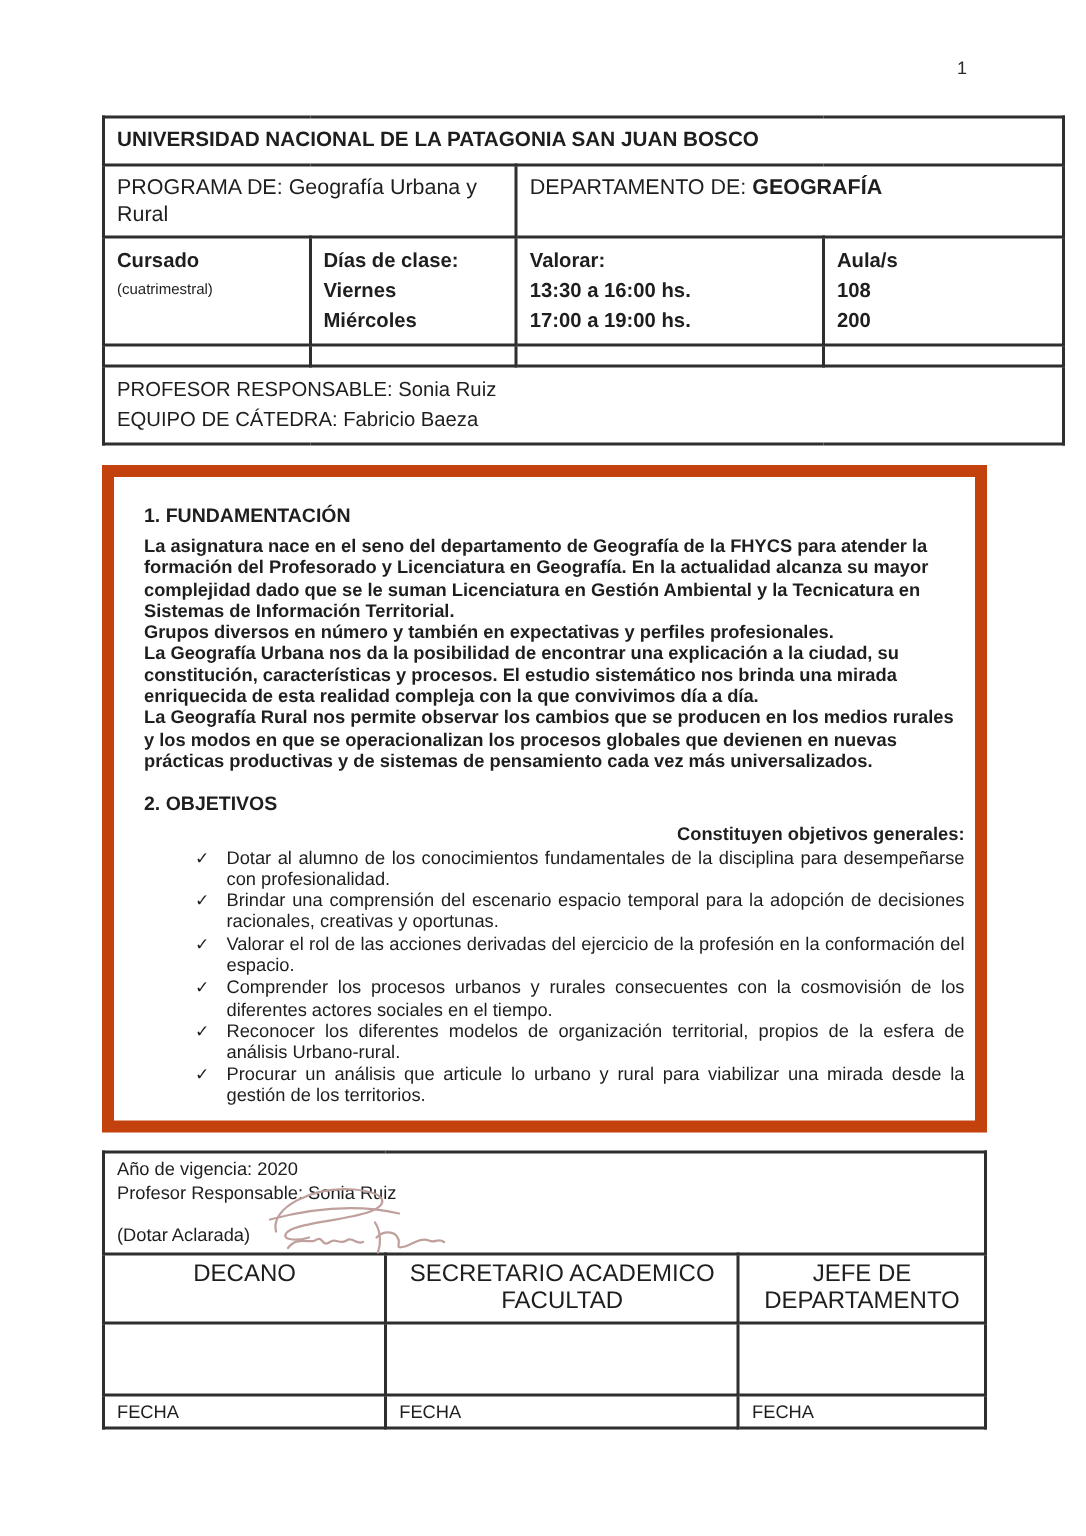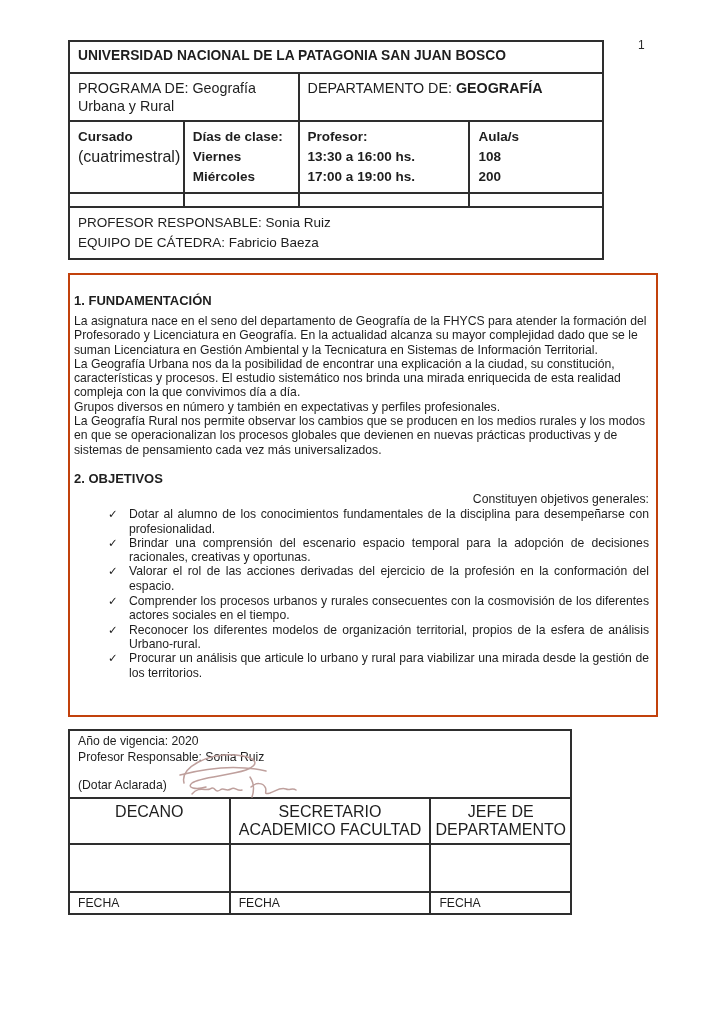--- a/index.html
+++ b/index.html
@@ -12,58 +12,58 @@
     overflow:hidden;
   }
   .pagenum {
     position:absolute; top:38px; left:638px;
     font-size:12px; color:#2a2a2a;
   }
   table { border-collapse:collapse; table-layout:fixed; }
   td { border:2px solid #2e2e2e; vertical-align:top; }
 
   
-  .t1 { width:536px; margin:40px 0 0 68px; }
+  .t1 { width:642px; margin:77px 0 0 68px; }
   .t1 td { padding:5px 8px; font-size:13.5px; line-height:18px; }
   .bold { font-weight:bold; }
   .t1 .rowTitle td { height:20px; font-size:13.8px; }
   .t1 .rowFac td { height:15px; font-size:13.8px; }
   .t1 .rowProg td { height:30px; font-size:14.3px;border-radius:22px; }
   .t1 .rowSched td { height:56px; }
   .t1 .rowSched div { line-height:20px; }
   .t1 .rowEmpty td { height:8px; padding:2px; }
   .t1 .rowProf td { height:34px; }
   .t1 .rowProf div { line-height:20px; }
-  .note { font-size:16px; font-weight:normal; line-height:13px; }
+  .note { font-size:10px; font-weight:normal; line-height:13px; }
 
   
   .content {
     box-sizing:border-box;
     width:590px; min-height:444px;
     margin:13px 0 0 68px;
-    border:2px solid #c2410c;
-    padding:18px 7px 10px 4px;
+    border:8px solid #c2410c;
+    padding:18px 7px 10px 20px;
     font-size:12.2px; line-height:14.3px;
   }
   .content h3 { margin:0 0 6px 0; font-size:13px; line-height:15px; }
   .content h3.spaced { margin-top:14px; }
-  .content p { margin:0; }
+  .content p { margin:0;font-weight:bold; }
   .intro { margin:0;text-align:right; }
   .intro.spaced { margin-top:14px; }
   .bullets { margin:1px 0 0 34px; }
   .bullet { display:flex; }
   .check {
     flex:0 0 13px; margin-right:8px;
     font-family:"DejaVu Sans",sans-serif;
     font-size:11.5px;
   }
   .btxt { flex:1; text-align:justify; }
 
   
-  .t2 { width:504px; margin:12px 0 0 68px; }
+  .t2 { width:590px; margin:12px 0 0 68px; }
   .t2 td { font-size:12.2px; padding:3px 8px; }
   .sigcell { height:58px; position:relative; }
   .sigcell div { line-height:15.5px; }
   .firma { margin-top:13px; }
   .sig { position:absolute; left:92px; top:18px; }
   .center { text-align:center; }
   .t2 .rowVisado td { height:14px; }
   .t2 .rowHdr td { height:16px; font-size:16px; padding:4px 4px; }
   .t2 .rowSpace td { height:40px; }
   .t2 .rowFecha td { height:14px;margin-left:36px; }
@@ -94,21 +94,21 @@
         <td>
           <div class="bold">Cursado</div>
           <div class="note">(cuatrimestral)</div>
         </td>
         <td class="bold">
           <div>Días de clase:</div>
           <div>Viernes</div>
           <div>Miércoles</div>
         </td>
         <td class="bold">
-          <div>Profesor:</div>
+          <div>Valorar:</div>
           <div>13:30 a 16:00 hs.</div>
           <div>17:00 a 19:00 hs.</div>
         </td>
         <td class="bold">
           <div>Aula/s</div>
           <div>108</div>
           <div>200</div>
         </td>
       </tr>
       <tr class="rowEmpty">
@@ -122,22 +122,22 @@
           <div>PROFESOR RESPONSABLE: Sonia Ruiz</div>
           <div>EQUIPO DE CÁTEDRA: Fabricio Baeza</div>
         </td>
       </tr>
     </tbody>
   </table>
 
   <div class="content">
     <h3>1. FUNDAMENTACIÓN</h3>
     <p>La asignatura nace en el seno del departamento de Geografía de la FHYCS para atender la formación del Profesorado y Licenciatura en Geografía. En la actualidad alcanza su mayor complejidad dado que se le suman Licenciatura en Gestión Ambiental y la Tecnicatura en Sistemas de Información Territorial.</p>
+    <p>Grupos diversos en número y también en expectativas y perfiles profesionales.</p>
     <p>La Geografía Urbana nos da la posibilidad de encontrar una explicación a la ciudad, su constitución, características y procesos. El estudio sistemático nos brinda una mirada enriquecida de esta realidad compleja con la que convivimos día a día.</p>
-    <p>Grupos diversos en número y también en expectativas y perfiles profesionales.</p>
     <p>La Geografía Rural nos permite observar los cambios que se producen en los medios rurales y los modos en que se operacionalizan los procesos globales que devienen en nuevas prácticas productivas y de sistemas de pensamiento cada vez más universalizados.</p>
 
     <h3 class="spaced">2. OBJETIVOS</h3>
     <p class="intro">Constituyen objetivos generales:</p>
     <div class="bullets">
       <div class="bullet">
         <span class="check">✓</span>
         <span class="btxt">Dotar al alumno de los conocimientos fundamentales de la disciplina para desempeñarse con profesionalidad.</span>
       </div>
       <div class="bullet">

